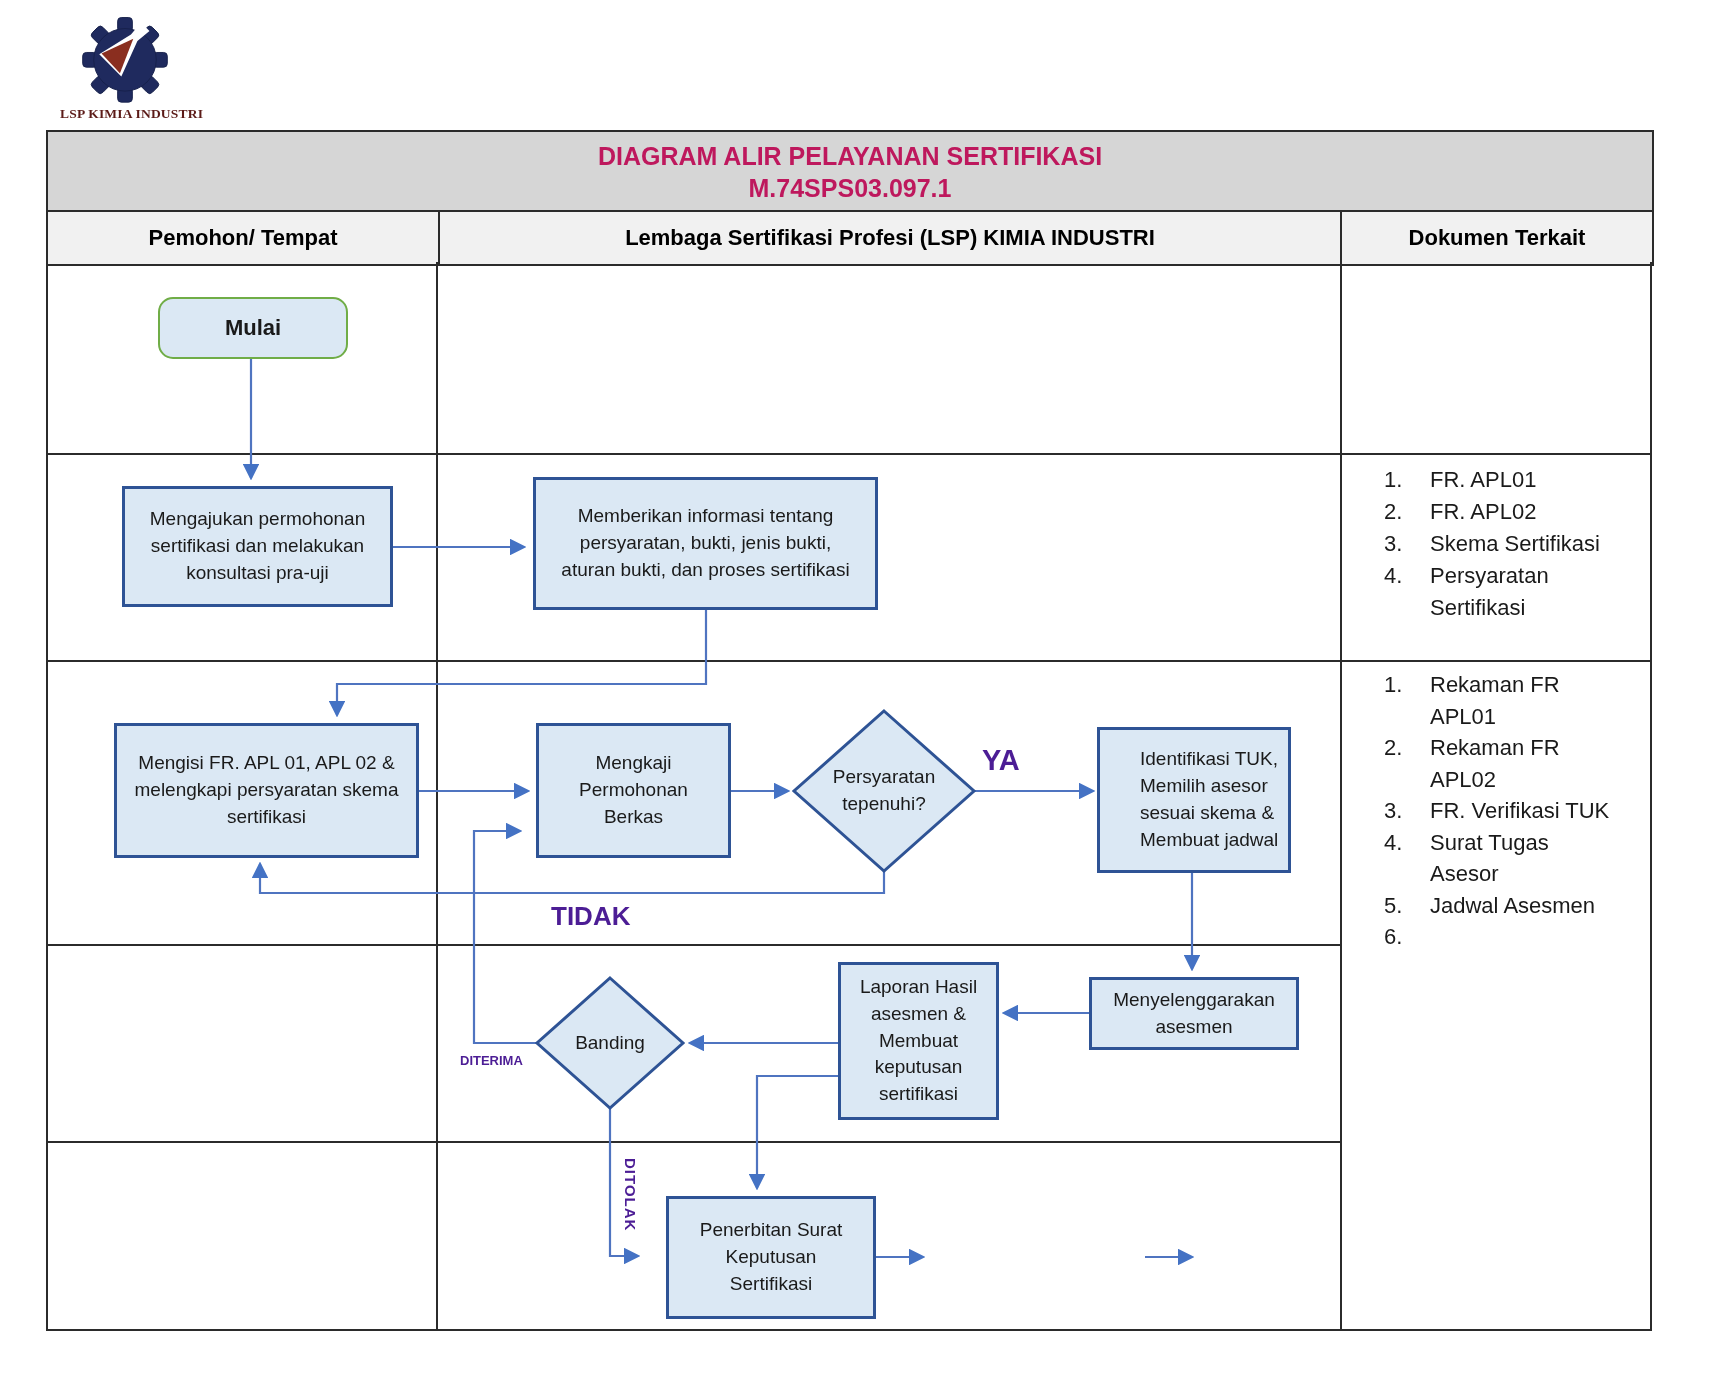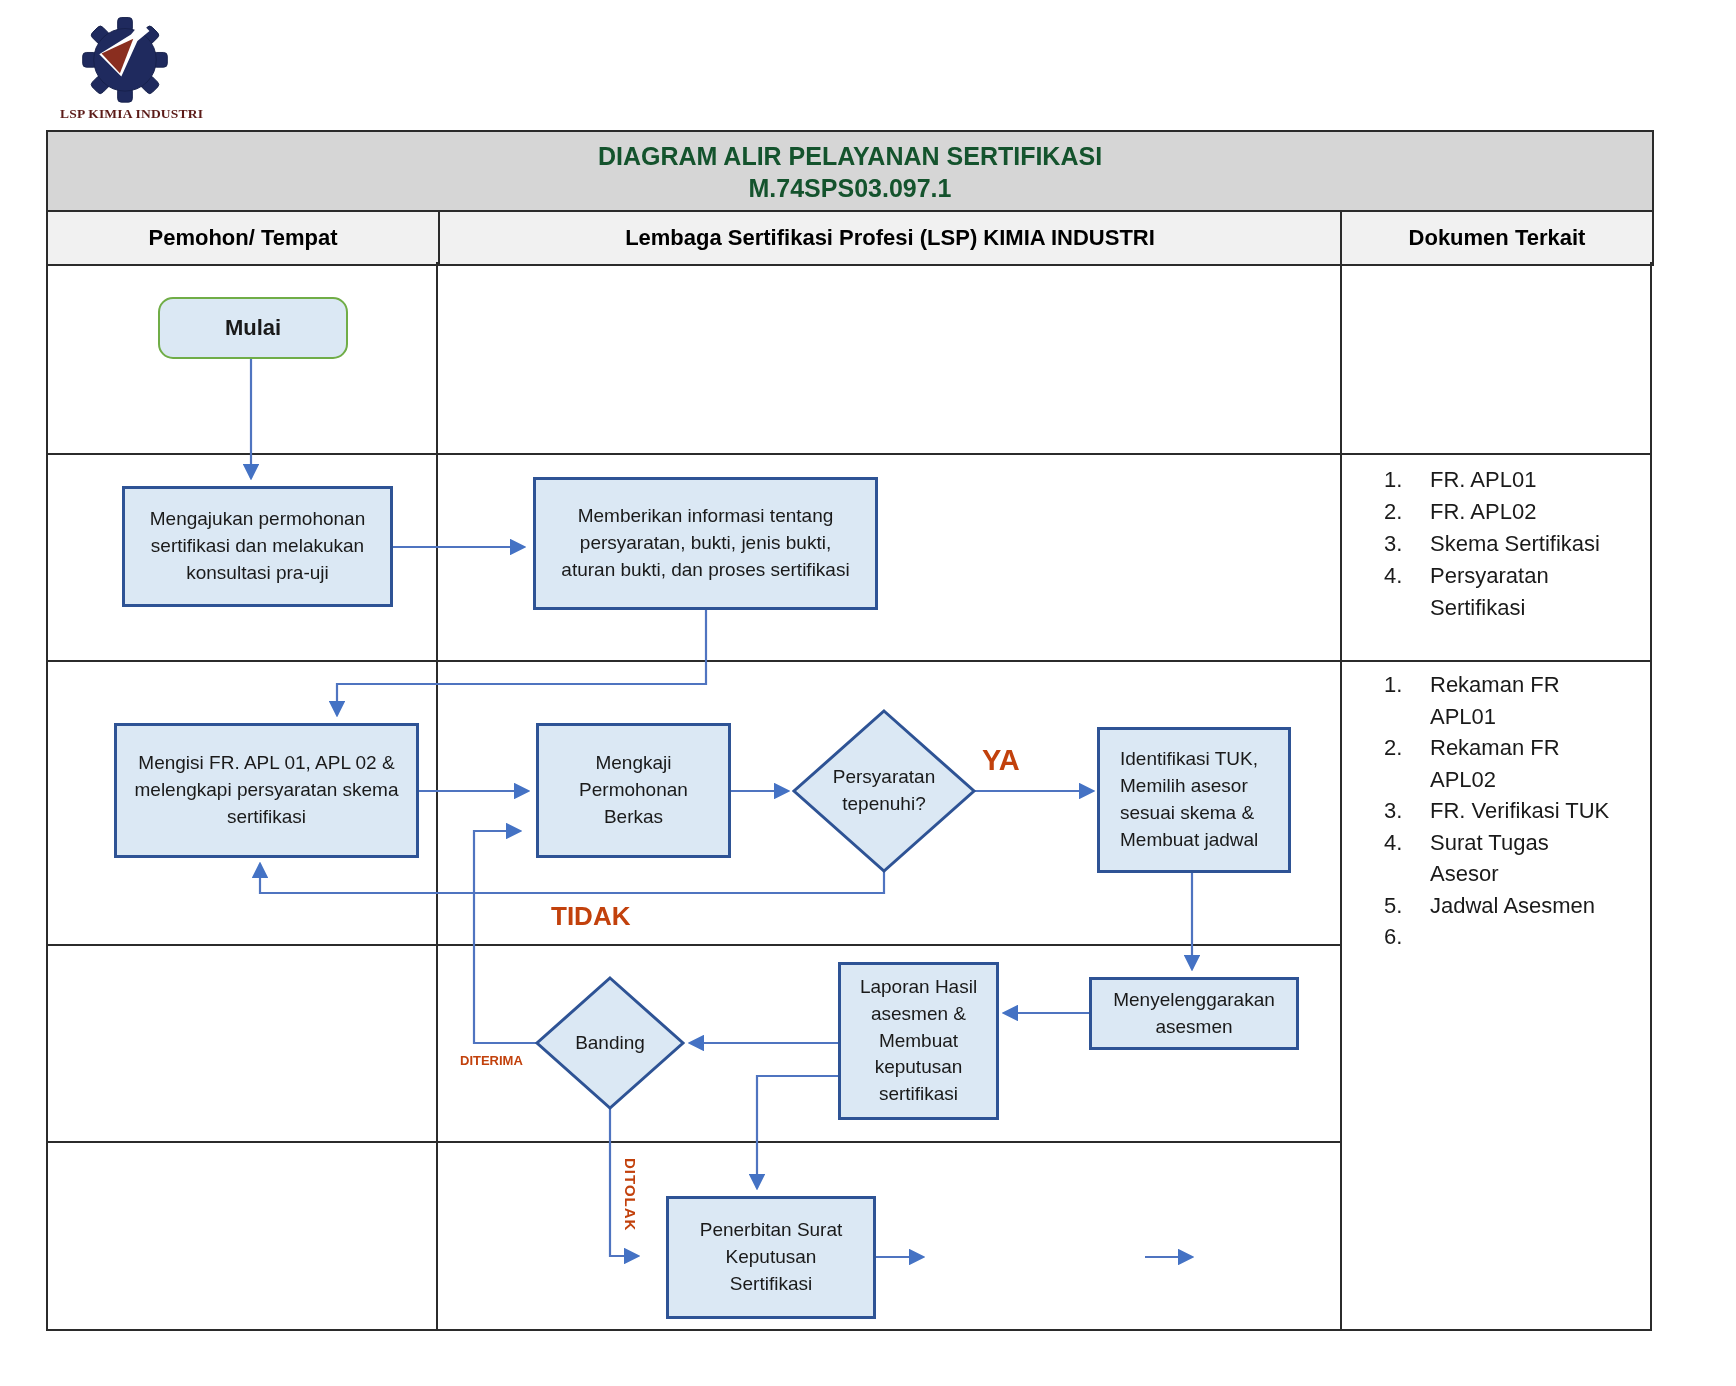--- a/index.html
+++ b/index.html
@@ -13,37 +13,37 @@
   .logo-caption {
     margin-top:2px; font-family:"Liberation Serif", serif; font-weight:bold;
     font-size:13.5px; letter-spacing:0.2px; color:#5c1b18; white-space:nowrap;
   }
   
   .grid { position:absolute; background:#2b2b2b; }
   .title-row {
     position:absolute; left:46px; top:130px; width:1604px; height:80px;
     background:#d6d6d6; border:2px solid #2b2b2b;
     display:flex; flex-direction:column; align-items:center; justify-content:center;
-    gap:7px; font-weight:bold; font-size:25px; line-height:1; color:#14532d;
+    gap:7px; font-weight:bold; font-size:25px; line-height:1; color:#be185d;
   }
   .header-row { position:absolute; left:46px; top:210px; width:1604px; height:52px; border:2px solid #2b2b2b; background:#f1f1f1; display:flex; }
   .header-cell {
     display:flex; align-items:center; justify-content:center;
     font-weight:bold; font-size:22px; color:#000; box-sizing:border-box;
   }
   .header-cell + .header-cell { border-left:2px solid #2b2b2b; }
   
   .node {
     position:absolute; box-sizing:border-box; background:#dbe8f4;
     border:3px solid #2e5395; display:flex; align-items:center; justify-content:center;
     text-align:center; font-size:19px; line-height:1.42; white-space:pre-line;
   }
   .node.terminal { border:2.5px solid #70ad47; border-radius:15px; font-weight:bold; font-size:22px; }
-  .node.left-text { justify-content:flex-start; text-align:left; padding-left:20px; }
-  .flow-label { position:absolute; font-weight:bold; color:#c2410c; white-space:nowrap; }
+  .node.left-text { justify-content:flex-start; text-align:left; padding-left:40px; }
+  .flow-label { position:absolute; font-weight:bold; color:#4c1d95; white-space:nowrap; }
   .diamond-label {
     position:absolute; display:flex; align-items:center; justify-content:center;
     text-align:center; font-size:19px; line-height:1.4; white-space:pre-line;
   }
   .vertical-label { writing-mode:vertical-rl; text-orientation:mixed; letter-spacing:1px; }
   svg.overlay { position:absolute; left:0; top:0; }
 </style>
 </head>
 <body>
 

